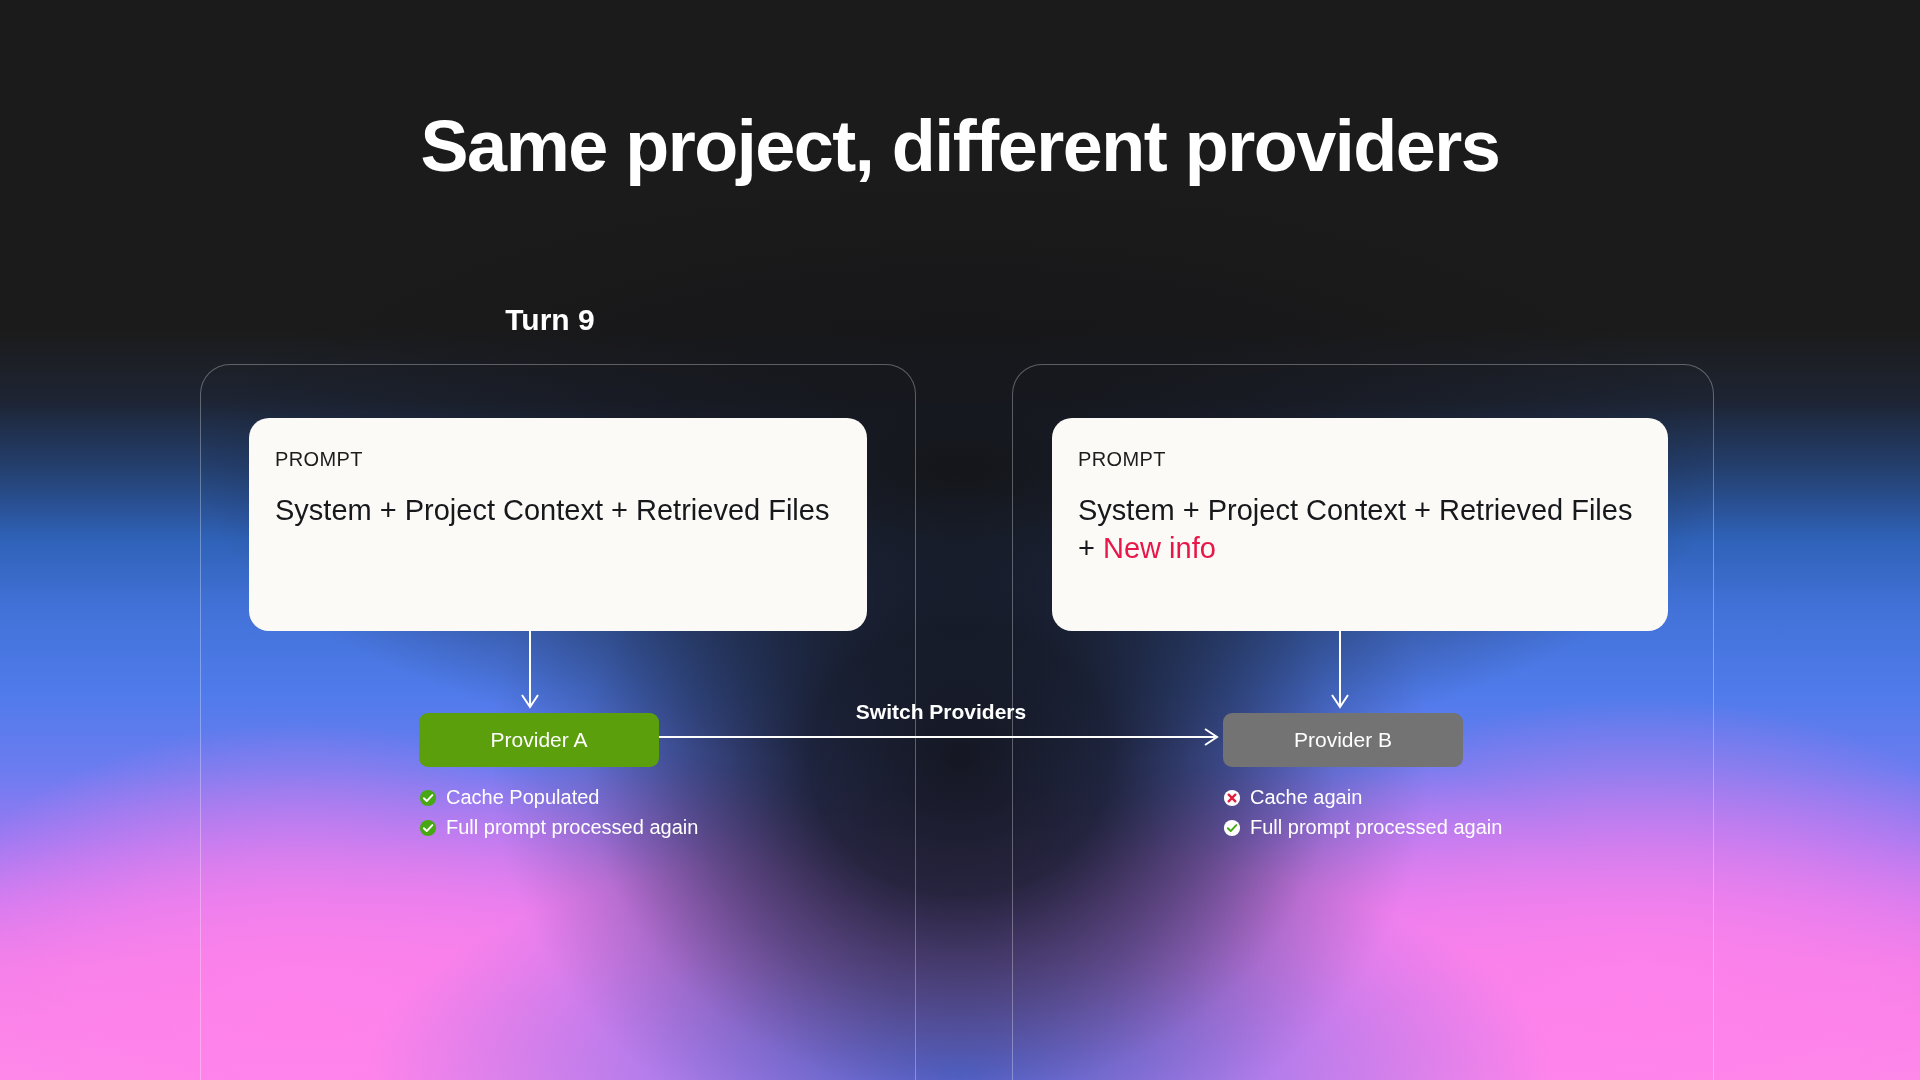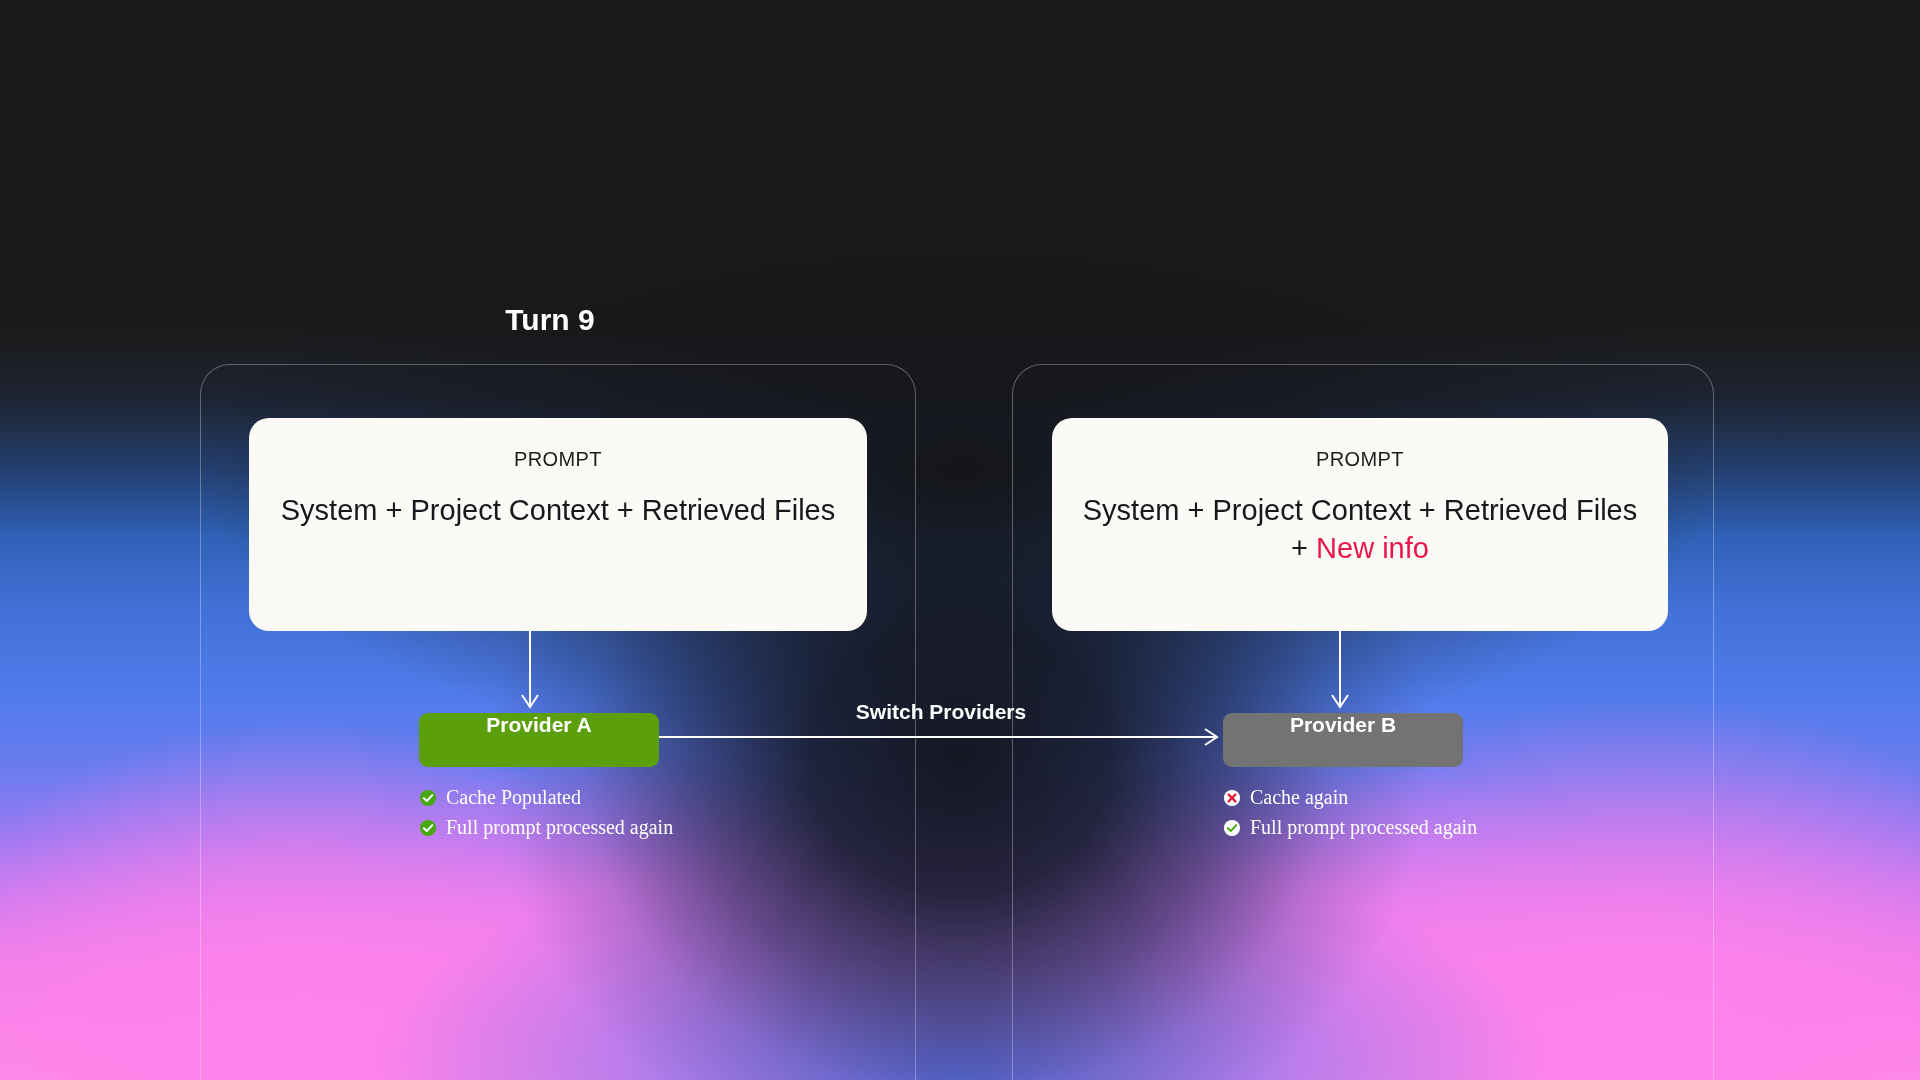--- a/index.html
+++ b/index.html
@@ -124,21 +124,20 @@
   #panel1 { left:200px; width:716px; }
   #panel2 { left:1012px; width:702px; }
 
   
   .prompt-card {
     position:absolute;
     top:418px;
     background:#fbfaf6;
     border-radius:20px;
     padding:30px 26px 26px 26px;
-    text-align:center;
   }
   #prompt1 { left:249px; width:618px; height:213px; }
   #prompt2 { left:1052px; width:616px; height:213px; }
 
   .prompt-kicker {
     color:#1c1c1c;
     font-size:20px;
     font-weight:normal;
     letter-spacing:0.4px;
     margin-bottom:20px;
@@ -155,42 +154,43 @@
   .v-arrow { position:absolute; }
   #varrow1 { left:520px; top:631px; }
   #varrow2 { left:1330px; top:631px; }
 
   
   .provider-btn {
     position:absolute;
     height:54px;
     border-radius:9px;
     display:flex;
+    align-items:center;
     justify-content:center;
     color:#ffffff;
     font-size:21px;
-    font-weight:bold;
+    font-weight:normal;
   }
   #provider-a { left:419px; top:713px; width:240px; background:#5ba00c; }
   #provider-b { left:1223px; top:713px; width:240px; background:#737373; }
 
   
   #switch-arrow { position:absolute; left:659px; top:727px; }
   #switch-label {
     position:absolute;
     left:659px; top:700px;
     width:564px;
     text-align:center;
     color:#ffffff;
     font-size:21px;
     font-weight:bold;
   }
 
   
-  .bullets { position:absolute;font-family:Liberation Serif, serif; }
+  .bullets { position:absolute; }
   #bullets1 { left:419px; top:786px; }
   #bullets2 { left:1223px; top:786px; }
 
   .bullet-row {
     display:flex;
     align-items:center;
     gap:9px;
     margin-bottom:7px;
     color:#ffffff;
     font-size:20px;
@@ -205,20 +205,21 @@
 
   <div class="bg-layer bg-vertical"></div>
   <div class="bg-layer bg-bloom-mid-left"></div>
   <div class="bg-layer bg-bloom-mid-right"></div>
   <div class="bg-layer bg-bloom-left"></div>
   <div class="bg-layer bg-bloom-right"></div>
   <div class="bg-layer bg-blue-glow"></div>
   <div class="bg-layer bg-vignette"></div>
   <div class="bg-layer bg-vignette-top"></div>
 
+  <div id="title">Same project, different providers</div>
 
   <div class="turn-label" id="turn1-label">Turn 9</div>
 
   <div class="panel" id="panel1"></div>
   <div class="panel" id="panel2"></div>
 
   <div class="prompt-card" id="prompt1">
     <div class="prompt-kicker">PROMPT</div>
     <div class="prompt-body"><span>System + Project Context + Retrieved Files</span></div>
   </div>

